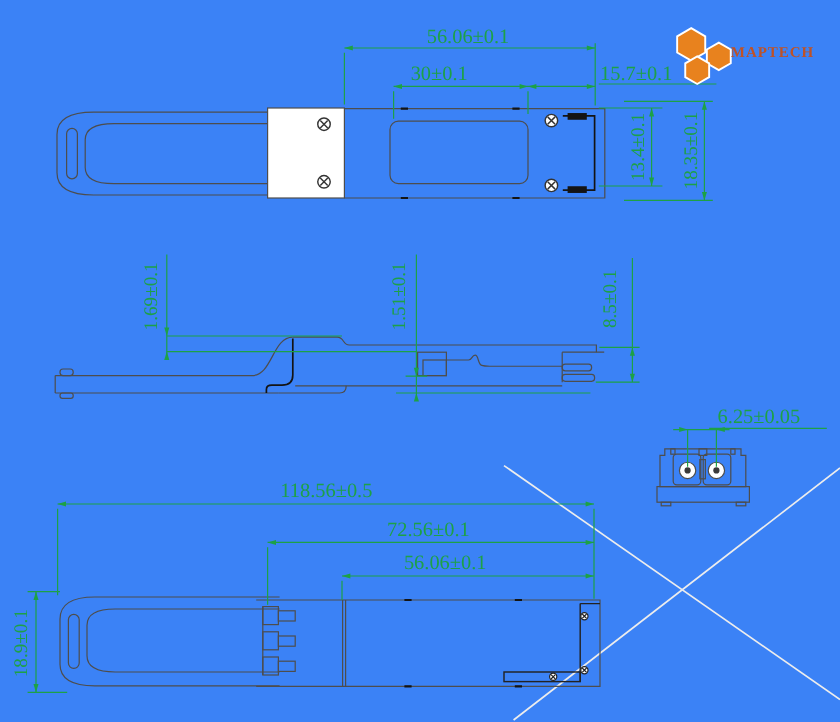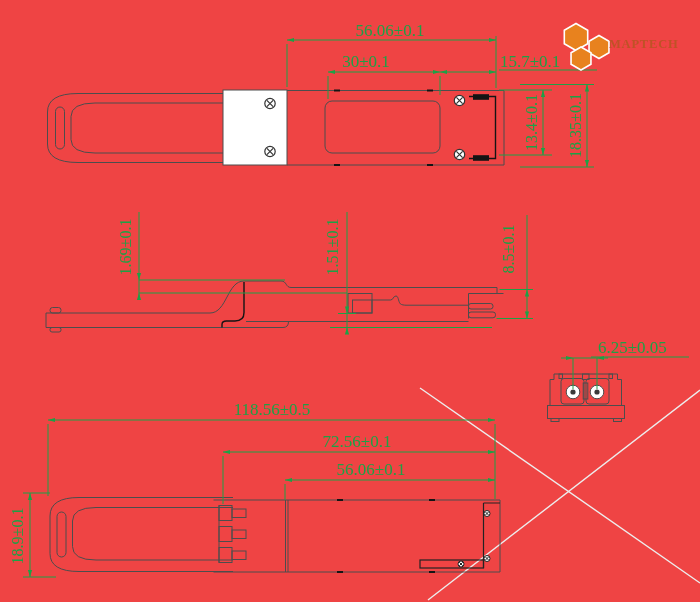--- a/index.html
+++ b/index.html
@@ -1,16 +1,16 @@
 <!DOCTYPE html>
 <html><head>
 <meta charset="utf-8">
 <style>
   html,body{margin:0;padding:0;background:#fff;}
-  .canvas{position:relative;width:700px;height:602px;background:#ef4444;overflow:hidden;}
+  .canvas{position:relative;width:700px;height:602px;background:#3b82f6;overflow:hidden;}
   svg{display:block;}
   .dim-text{font-family:"Liberation Serif",serif;font-size:17px;fill:#1DA146;}
   .dim-text-v{font-family:"Liberation Serif",serif;font-size:16px;fill:#1DA146;}
   .logo-text{font-family:"Liberation Serif",serif;font-size:12.5px;font-weight:bold;fill:#BF5226;letter-spacing:.8px;}
   .g-line{stroke:#1DA146;stroke-width:1;fill:none;}
   .g-arrow{fill:#1DA146;stroke:none;}
   .o-line{stroke:#4D4D4D;stroke-width:1;fill:none;}
   .o-line-w{stroke:#4D4D4D;stroke-width:1;fill:#fff;}
   .b-line{stroke:#141414;stroke-width:1.4;fill:none;}
   .b-fill{fill:#141414;stroke:none;}

